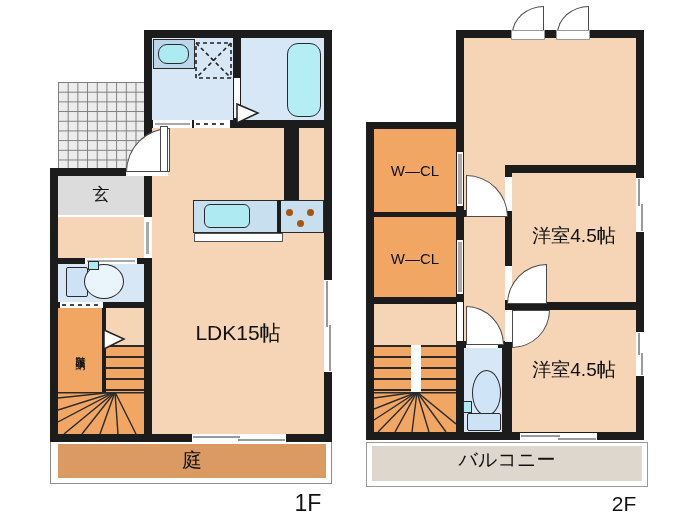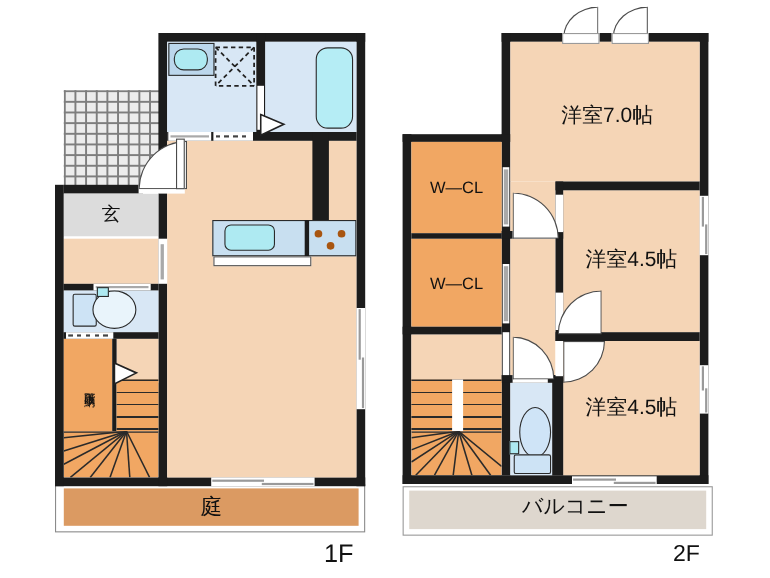--- a/index.html
+++ b/index.html
@@ -135,20 +135,21 @@
     <div class="winline" style="left:1px;top:2px;width:47px;height:2px;"></div>
     <div class="winline" style="left:46px;top:5px;width:47px;height:2px;"></div>
   </div>
   <div class="gapwhite" style="left:324px;top:280px;width:8px;height:92px;">
     <div class="winline" style="left:1.5px;top:1px;width:2px;height:46px;"></div>
     <div class="winline" style="left:4.5px;top:45px;width:2px;height:46px;"></div>
   </div>
 
   <div class="label" style="left:58px;top:182px;width:86px;height:24px;font-size:17px;">玄</div>
   <div class="label vtext" style="left:68px;top:312px;width:24px;height:76px;font-size:10px;">階段下収納</div>
+  <div class="label" style="left:158px;top:318px;width:160px;height:30px;font-size:21px;">LDK15帖</div>
   <div class="label" style="left:58px;top:446px;width:268px;height:28px;font-size:20px;">庭</div>
   <div class="label" style="left:284px;top:490px;width:48px;height:26px;font-size:23px;">1F</div>
 
   <div class="abs" style="left:366px;top:442px;width:282px;height:45px;border:1.5px solid #999;background:#fff;"></div>
   <div class="abs" style="left:372px;top:446px;width:270px;height:35px;background:#ded7ce;"></div>
 
   <div class="wall" style="left:456px;top:30px;width:188px;height:8px;"></div>
   <div class="wall" style="left:636px;top:30px;width:8px;height:410px;"></div>
   <div class="wall" style="left:366px;top:432px;width:278px;height:8px;"></div>
   <div class="wall" style="left:456px;top:30px;width:8px;height:99px;"></div>
@@ -226,19 +227,18 @@
     <div class="winline" style="left:1.5px;top:1px;width:2px;height:22px;"></div>
     <div class="winline" style="left:4.5px;top:21px;width:2px;height:22px;"></div>
   </div>
   <div class="gapwhite" style="left:520px;top:433px;width:77px;height:8px;">
     <div class="winline" style="left:1px;top:2px;width:39px;height:2px;"></div>
     <div class="winline" style="left:38px;top:5px;width:38px;height:2px;"></div>
   </div>
 
   <div class="label" style="left:374px;top:162px;width:82px;height:17px;font-size:15px;">W—CL</div>
   <div class="label" style="left:374px;top:250px;width:82px;height:17px;font-size:15px;">W—CL</div>
-  <div class="label" style="left:479px;top:92px;width:146px;height:26px;font-size:19px;">洋室7.0帖</div>
   <div class="label" style="left:509px;top:223px;width:130px;height:26px;font-size:19px;">洋室4.5帖</div>
   <div class="label" style="left:509px;top:357px;width:130px;height:26px;font-size:19px;">洋室4.5帖</div>
-  <div class="label" style="left:372px;top:448px;width:270px;height:24px;font-size:19px;margin-left:16px;">バルコニー</div>
+  <div class="label" style="left:372px;top:448px;width:270px;height:24px;font-size:19px;">バルコニー</div>
   <div class="label" style="left:600px;top:491px;width:48px;height:26px;font-size:21px;">2F</div>
 
 </div>
 
 </body></html>

